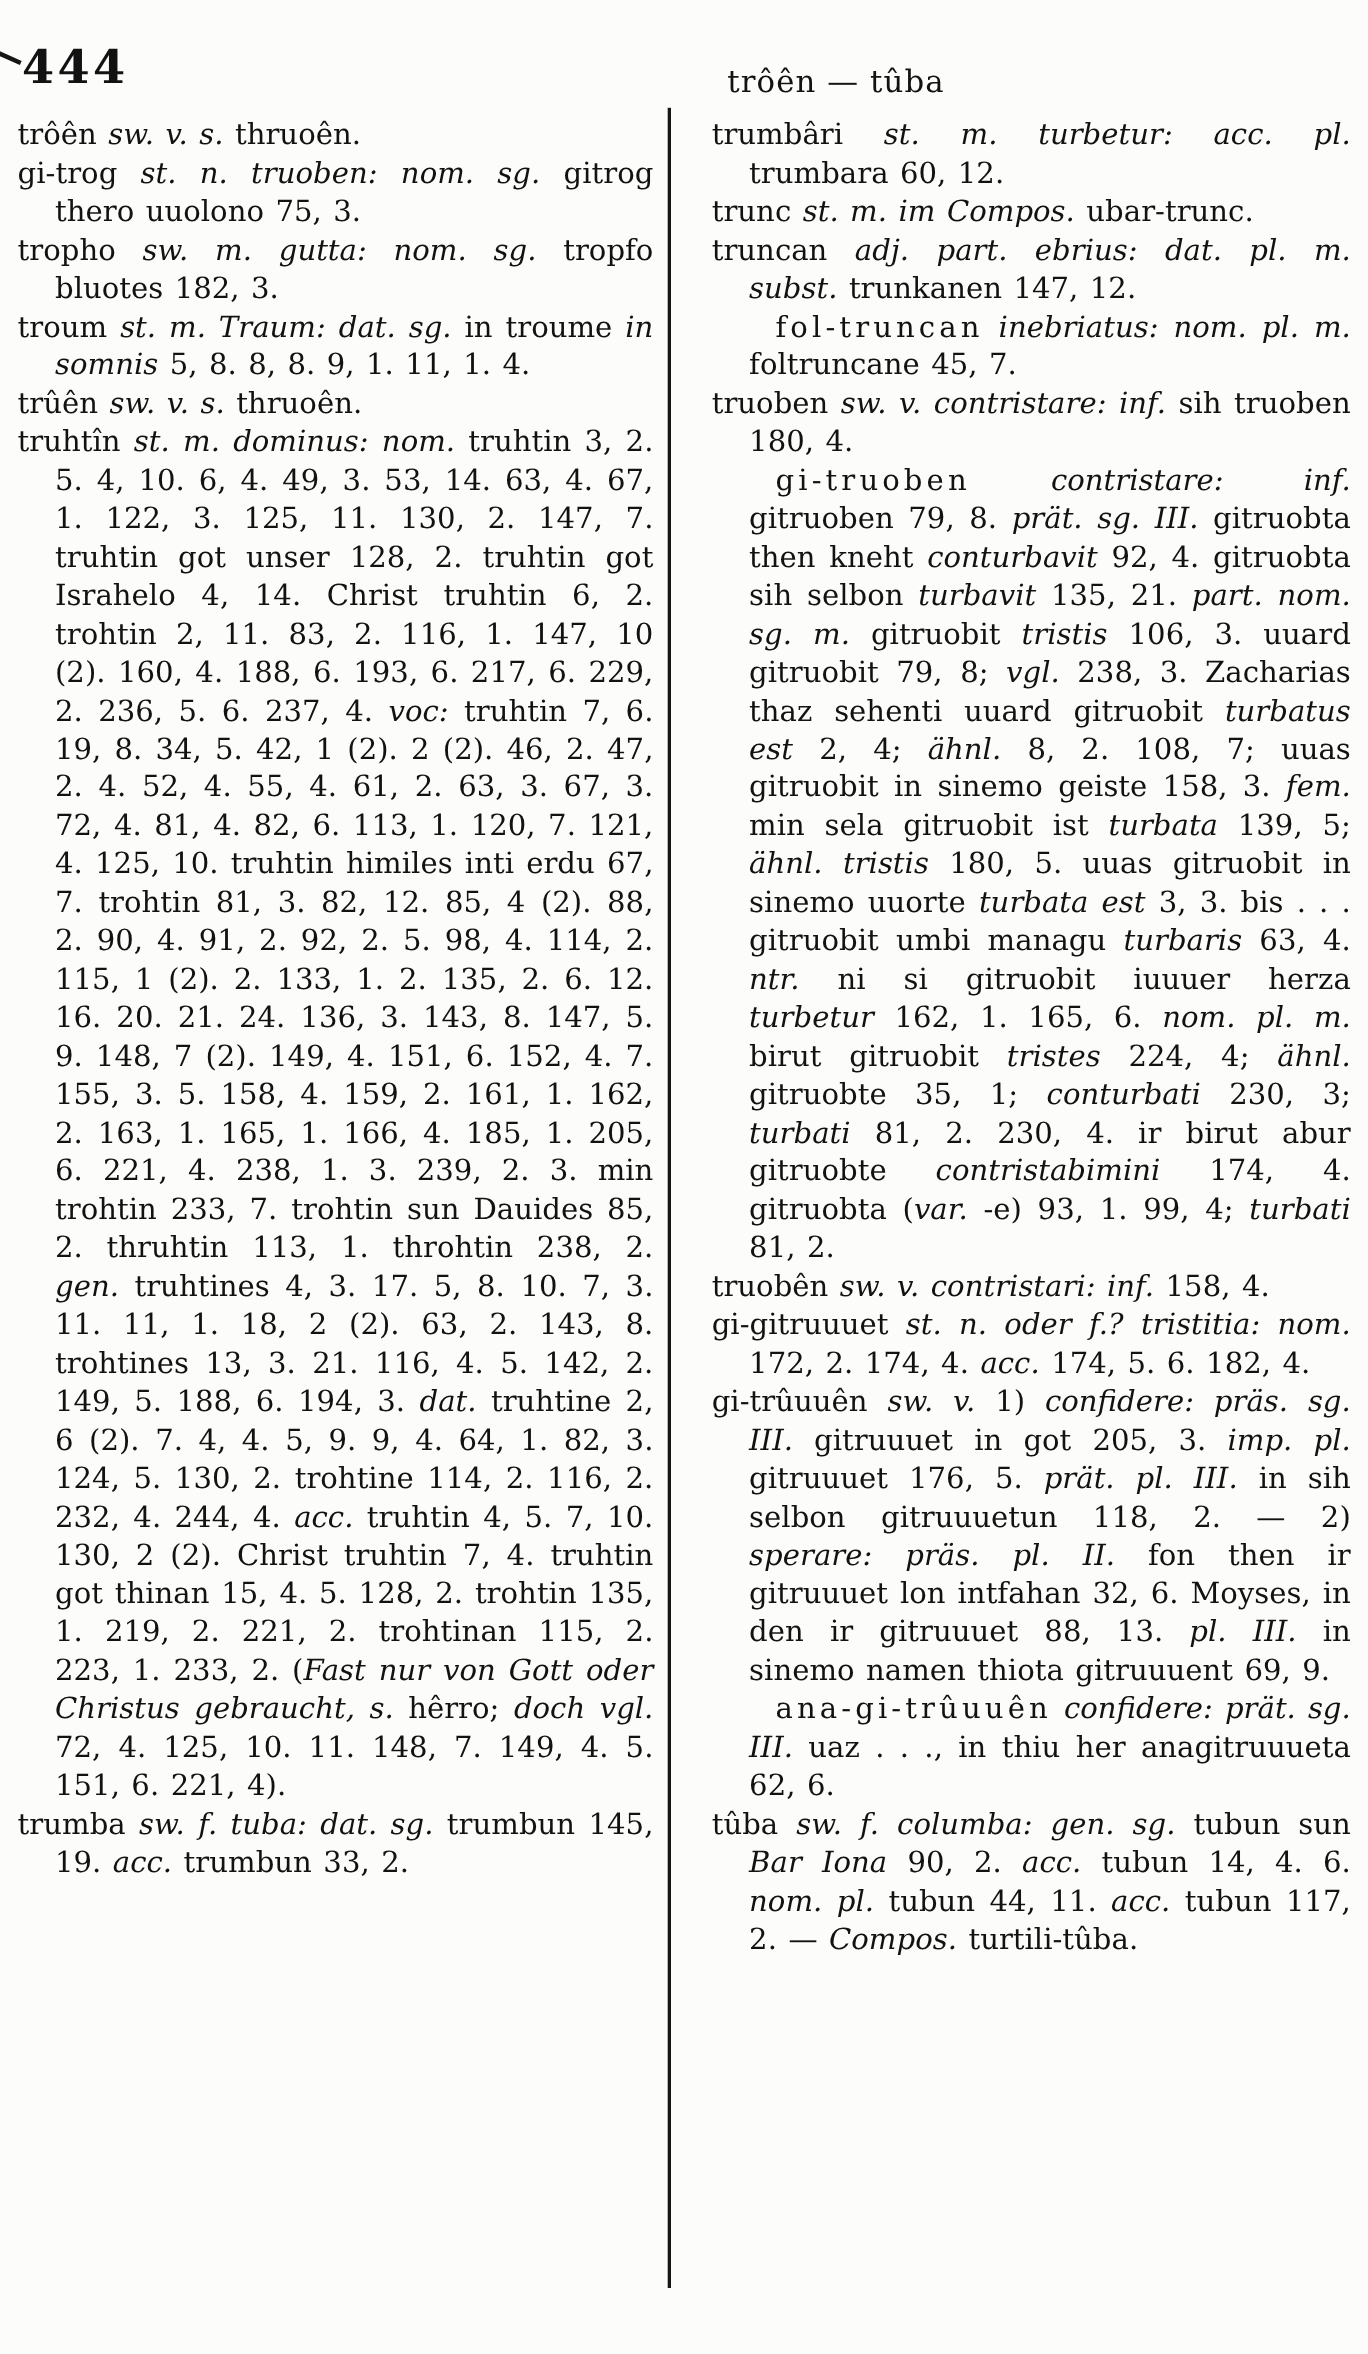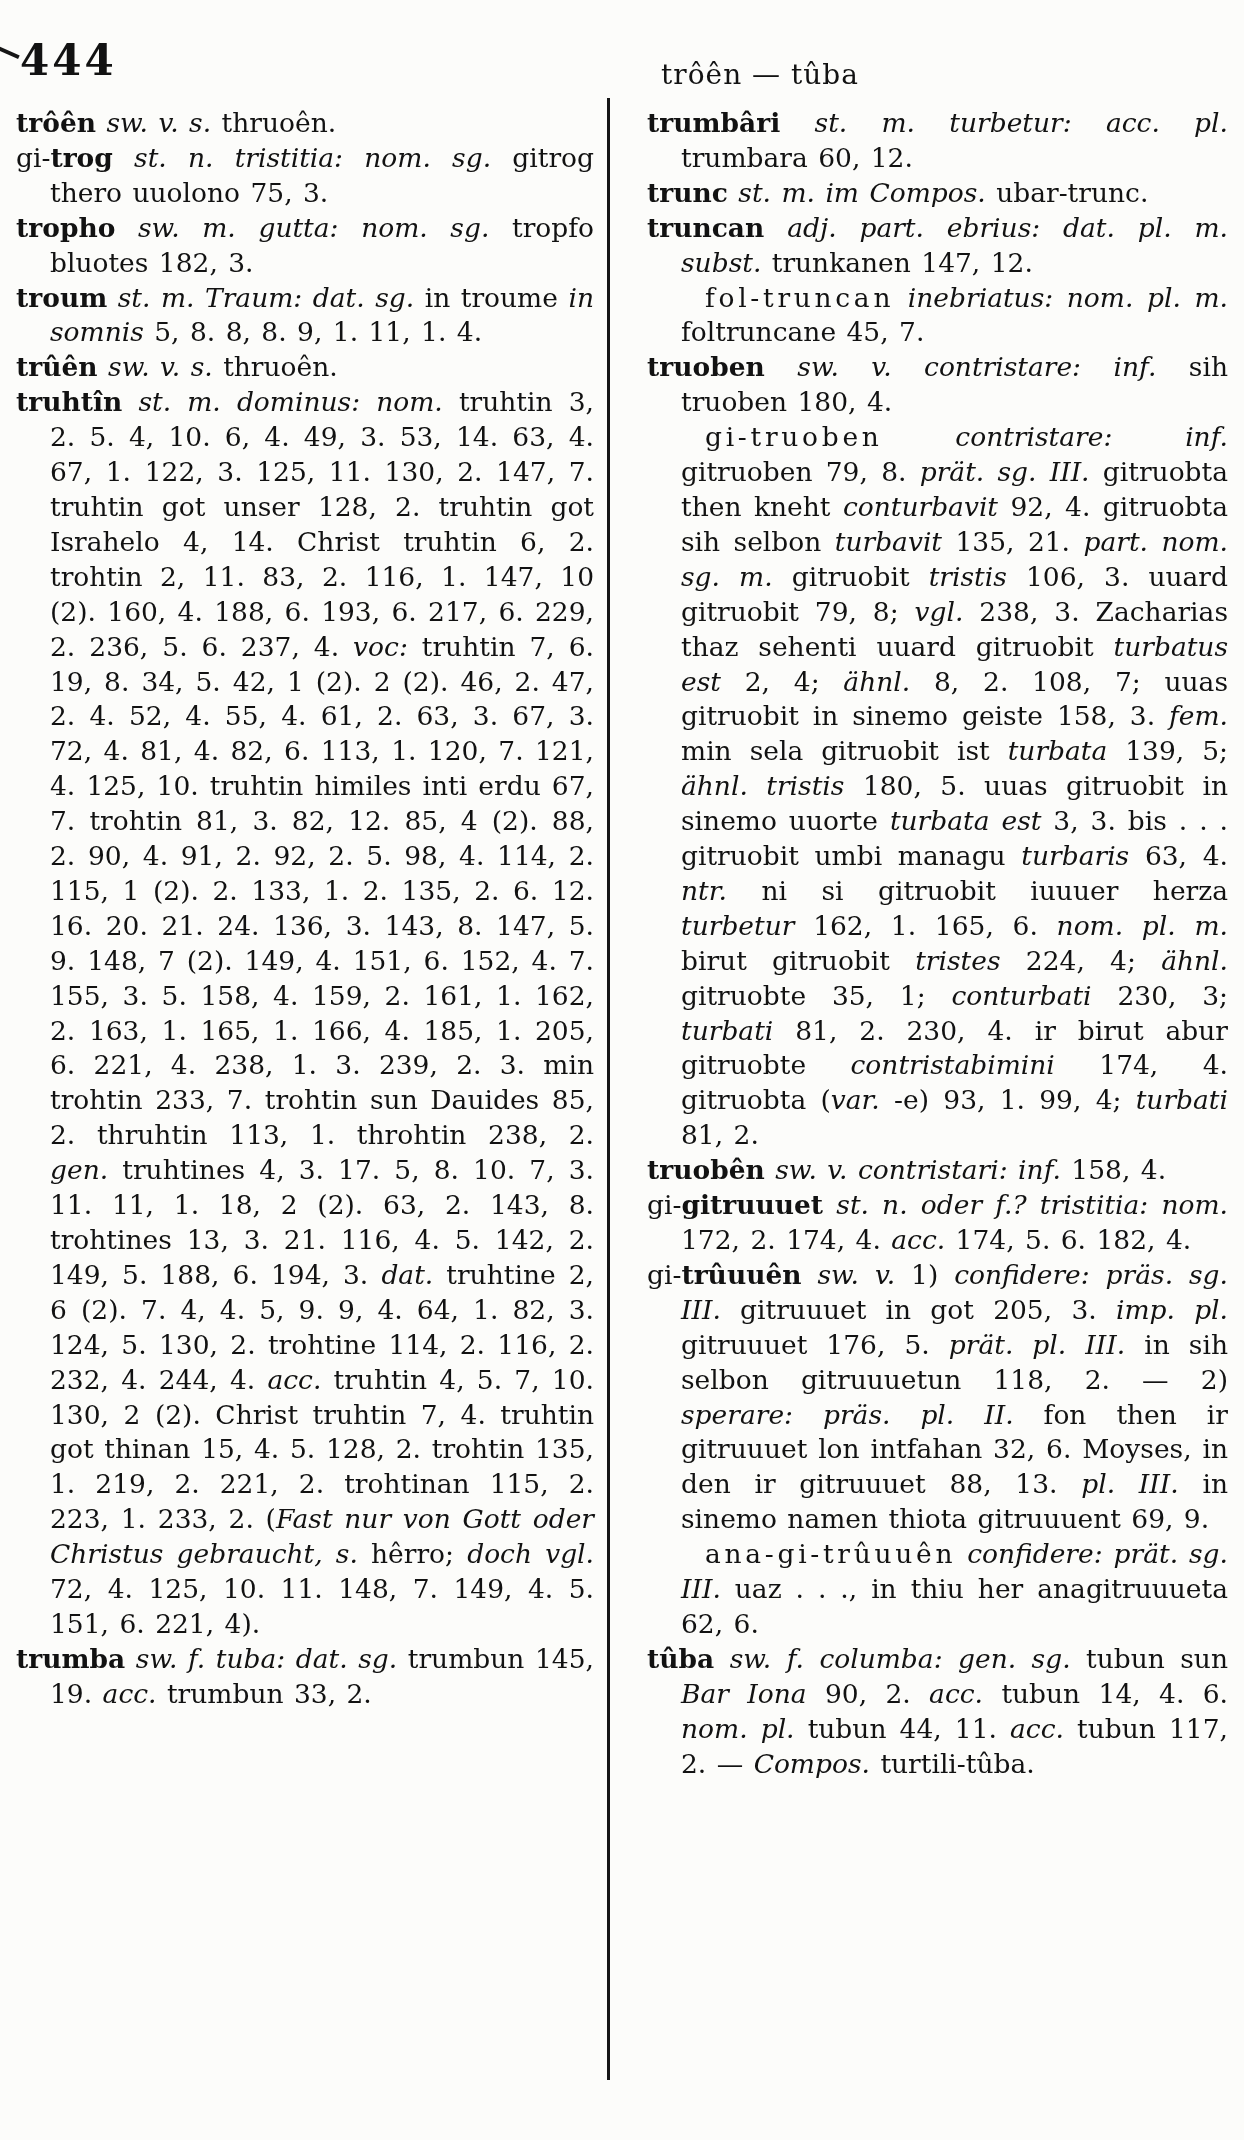--- a/index.html
+++ b/index.html
@@ -32,41 +32,41 @@
   .divider{
     position:absolute;left:607px;top:98px;width:3px;height:1982px;
     background:#161616;
   }
   .corner-mark{
     position:absolute;left:-6px;top:50px;width:26px;height:4px;
     background:#161616;transform:rotate(24deg);
   }
   p.entry{margin:0;padding-left:34px;text-indent:-34px;}
   p.entry.sub{text-indent:24px;}
-  .s-b{font-weight:bold;}
+  .s-b{font-weight:normal;}
   .s-i{font-style:italic;}
   .s-g{letter-spacing:.14em;}
   .s-n{}
 </style>
 </head>
 <body>
 
 <div class="page">
 
   <div class="corner-mark"></div>
 
   <div class="page-number">444</div>
 
   <div class="running-title">trôên — tûba</div>
 
   <div class="divider"></div>
 
   <div class="column column-left">
       <p class="entry"><span class="s-b">trôên</span><span class="s-n"> </span><span class="s-i">sw. v. s.</span><span class="s-n"> thruoên.</span></p>
-      <p class="entry"><span class="s-n">gi-</span><span class="s-b">trog</span><span class="s-n"> </span><span class="s-i">st. n. tristitia: nom. sg.</span><span class="s-n"> gitrog thero uuolono 75, 3.</span></p>
+      <p class="entry"><span class="s-n">gi-</span><span class="s-b">trog</span><span class="s-n"> </span><span class="s-i">st. n. truoben: nom. sg.</span><span class="s-n"> gitrog thero uuolono 75, 3.</span></p>
       <p class="entry"><span class="s-b">tropho</span><span class="s-n"> </span><span class="s-i">sw. m. gutta: nom. sg.</span><span class="s-n"> tropfo bluotes 182, 3.</span></p>
       <p class="entry"><span class="s-b">troum</span><span class="s-n"> </span><span class="s-i">st. m. Traum: dat. sg.</span><span class="s-n"> in troume </span><span class="s-i">in somnis</span><span class="s-n"> 5, 8. 8, 8. 9, 1. 11, 1. 4.</span></p>
       <p class="entry"><span class="s-b">trûên</span><span class="s-n"> </span><span class="s-i">sw. v. s.</span><span class="s-n"> thruoên.</span></p>
       <p class="entry"><span class="s-b">truhtîn</span><span class="s-n"> </span><span class="s-i">st. m. dominus: nom.</span><span class="s-n"> truhtin 3, 2. 5. 4, 10. 6, 4. 49, 3. 53, 14. 63, 4. 67, 1. 122, 3. 125, 11. 130, 2. 147, 7. truhtin got unser 128, 2. truhtin got Israhelo 4, 14. Christ truhtin 6, 2. trohtin 2, 11. 83, 2. 116, 1. 147, 10 (2). 160, 4. 188, 6. 193, 6. 217, 6. 229, 2. 236, 5. 6. 237, 4. </span><span class="s-i">voc:</span><span class="s-n"> truhtin 7, 6. 19, 8. 34, 5. 42, 1 (2). 2 (2). 46, 2. 47, 2. 4. 52, 4. 55, 4. 61, 2. 63, 3. 67, 3. 72, 4. 81, 4. 82, 6. 113, 1. 120, 7. 121, 4. 125, 10. truhtin himiles inti erdu 67, 7. trohtin 81, 3. 82, 12. 85, 4 (2). 88, 2. 90, 4. 91, 2. 92, 2. 5. 98, 4. 114, 2. 115, 1 (2). 2. 133, 1. 2. 135, 2. 6. 12. 16. 20. 21. 24. 136, 3. 143, 8. 147, 5. 9. 148, 7 (2). 149, 4. 151, 6. 152, 4. 7. 155, 3. 5. 158, 4. 159, 2. 161, 1. 162, 2. 163, 1. 165, 1. 166, 4. 185, 1. 205, 6. 221, 4. 238, 1. 3. 239, 2. 3. min trohtin 233, 7. trohtin sun Dauides 85, 2. thruhtin 113, 1. throhtin 238, 2. </span><span class="s-i">gen.</span><span class="s-n"> truhtines 4, 3. 17. 5, 8. 10. 7, 3. 11. 11, 1. 18, 2 (2). 63, 2. 143, 8. trohtines 13, 3. 21. 116, 4. 5. 142, 2. 149, 5. 188, 6. 194, 3. </span><span class="s-i">dat.</span><span class="s-n"> truhtine 2, 6 (2). 7. 4, 4. 5, 9. 9, 4. 64, 1. 82, 3. 124, 5. 130, 2. trohtine 114, 2. 116, 2. 232, 4. 244, 4. </span><span class="s-i">acc.</span><span class="s-n"> truhtin 4, 5. 7, 10. 130, 2 (2). Christ truhtin 7, 4. truhtin got thinan 15, 4. 5. 128, 2. trohtin 135, 1. 219, 2. 221, 2. trohtinan 115, 2. 223, 1. 233, 2. (</span><span class="s-i">Fast nur von Gott oder Christus gebraucht, s.</span><span class="s-n"> hêrro; </span><span class="s-i">doch vgl.</span><span class="s-n"> 72, 4. 125, 10. 11. 148, 7. 149, 4. 5. 151, 6. 221, 4).</span></p>
       <p class="entry"><span class="s-b">trumba</span><span class="s-n"> </span><span class="s-i">sw. f. tuba: dat. sg.</span><span class="s-n"> trumbun 145, 19. </span><span class="s-i">acc.</span><span class="s-n"> trumbun 33, 2.</span></p>
     </div>
 
   <div class="column column-right">
       <p class="entry"><span class="s-b">trumbâri</span><span class="s-n"> </span><span class="s-i">st. m. turbetur: acc. pl.</span><span class="s-n"> trumbara 60, 12.</span></p>
       <p class="entry"><span class="s-b">trunc</span><span class="s-n"> </span><span class="s-i">st. m. im Compos.</span><span class="s-n"> ubar-trunc.</span></p>

